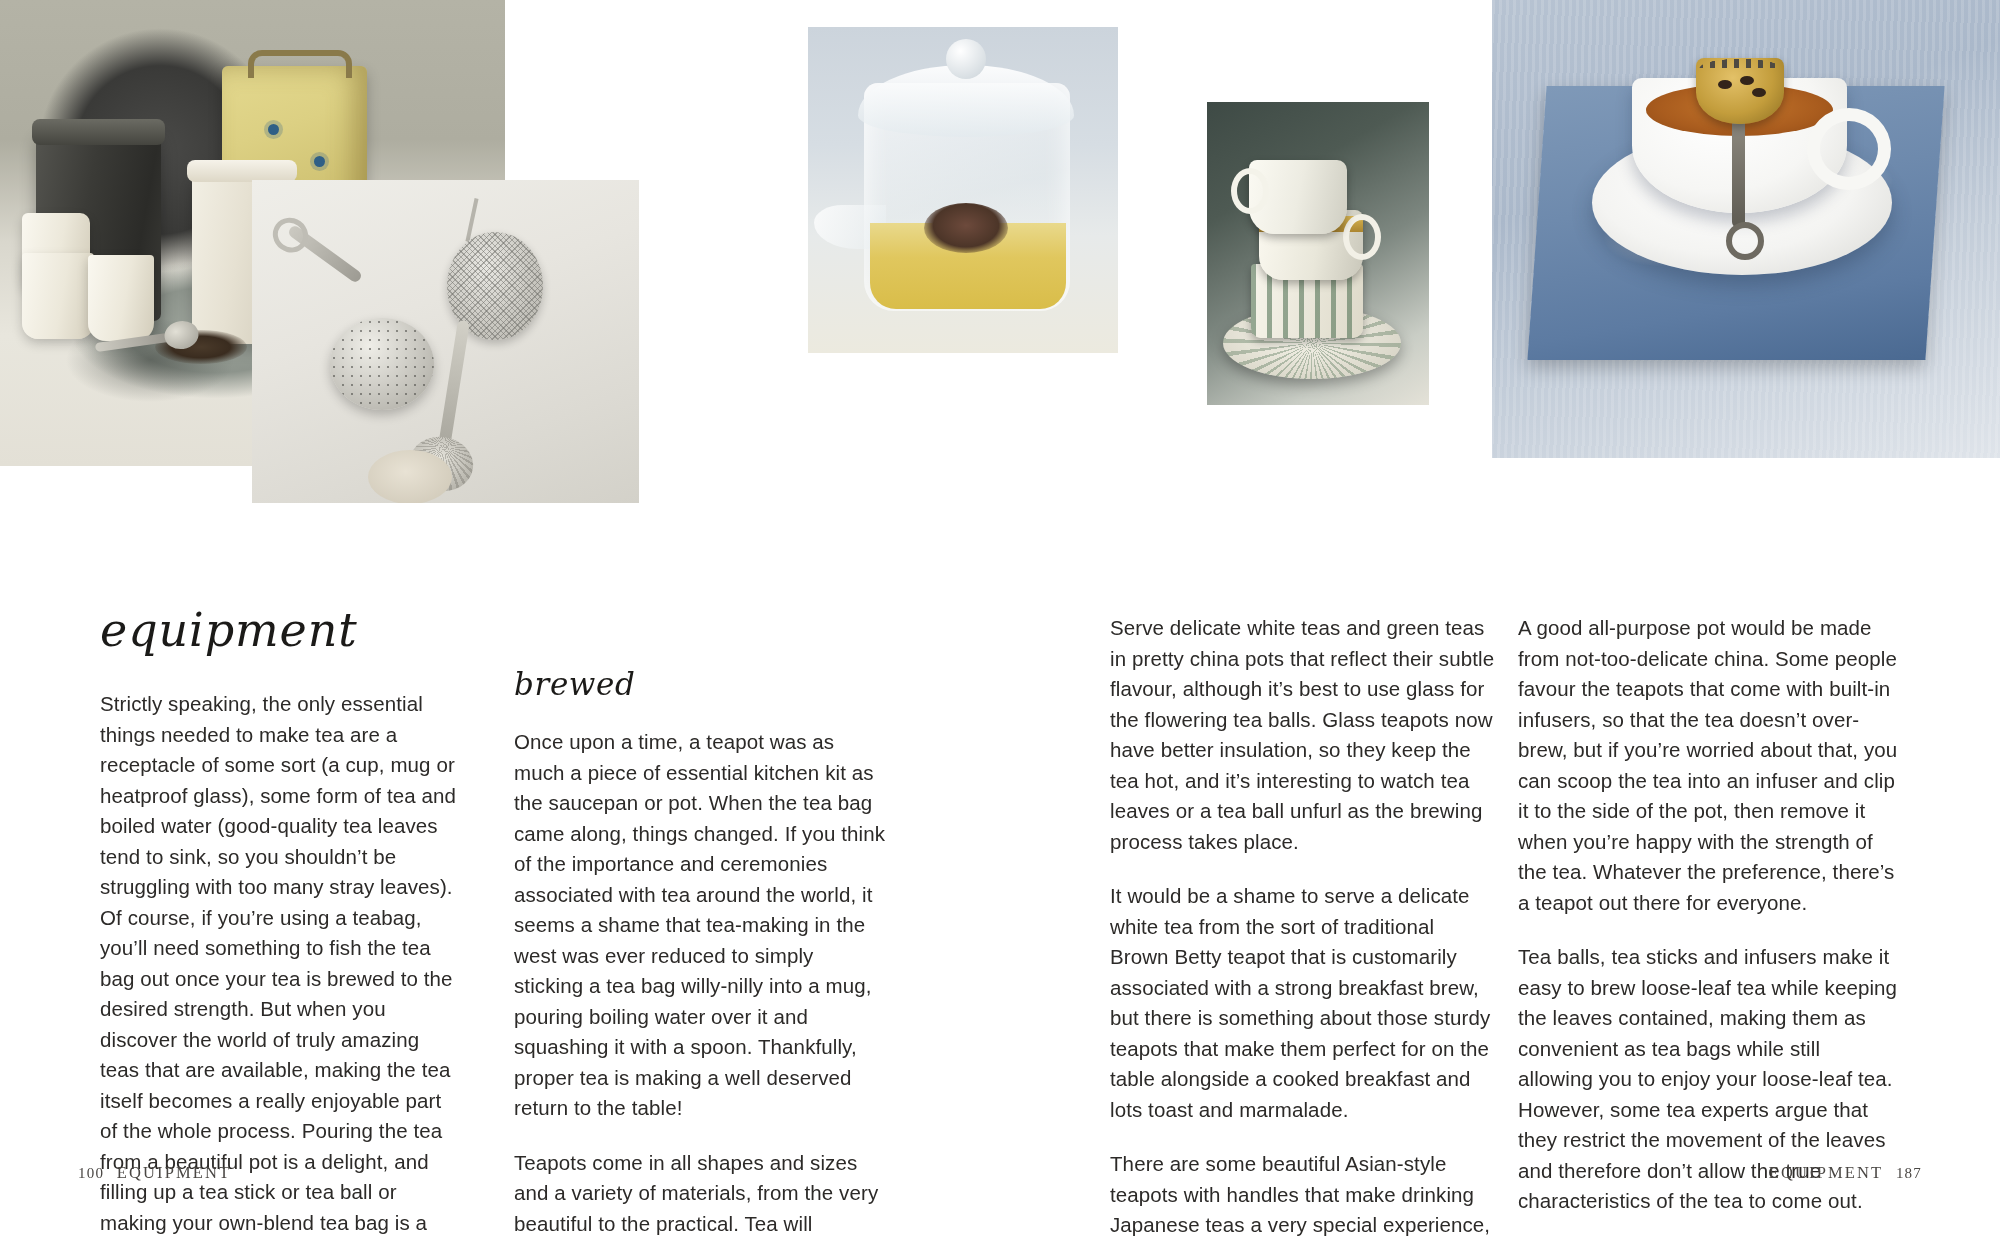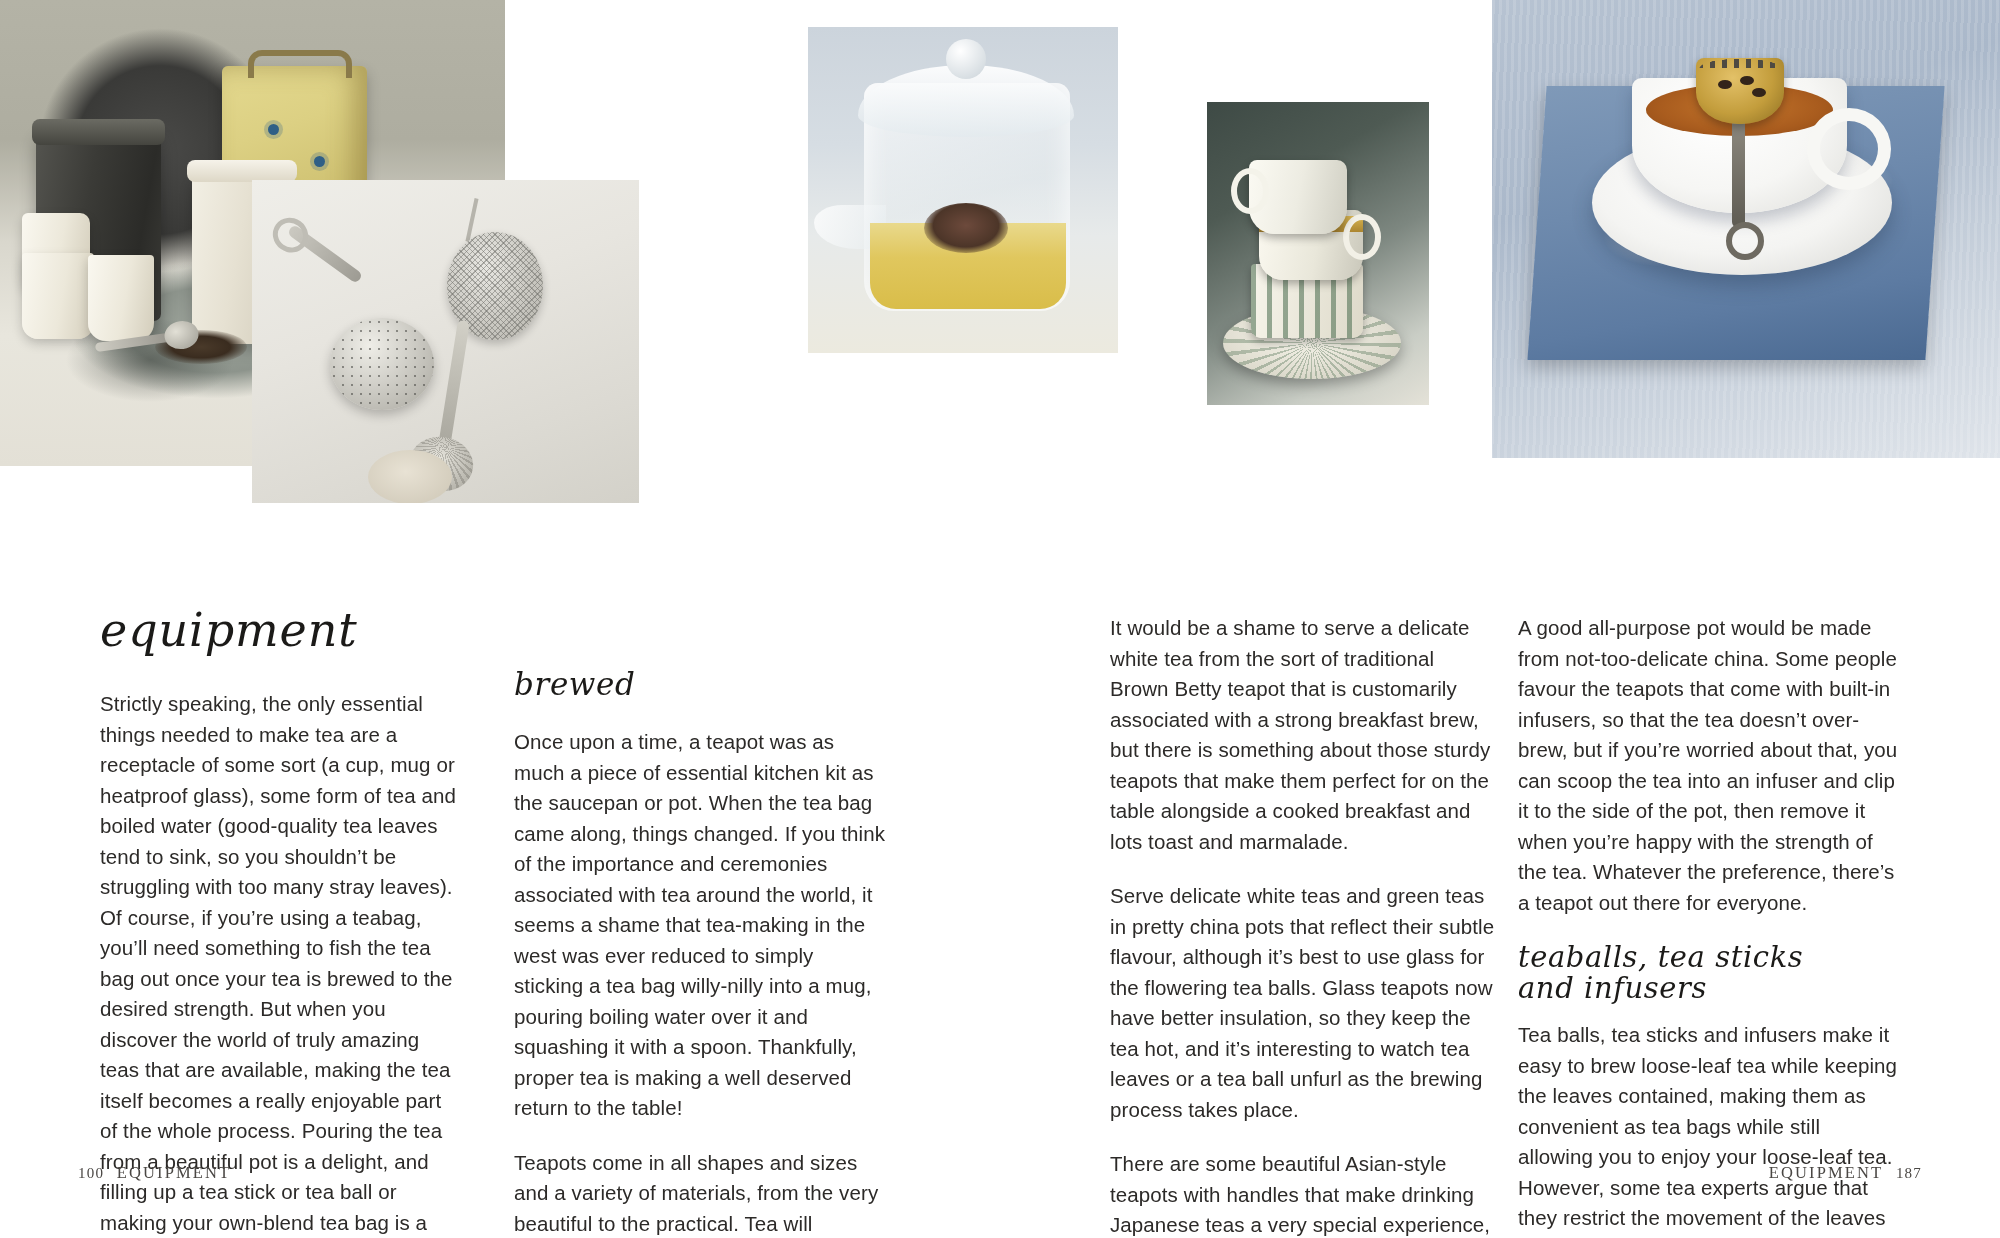--- a/index.html
+++ b/index.html
@@ -369,29 +369,27 @@
     <p>Strictly speaking, the only essential things needed to make tea are a receptacle of some sort (a cup, mug or heatproof glass), some form of tea and boiled water (good-quality tea leaves tend to sink, so you shouldn’t be struggling with too many stray leaves). Of course, if you’re using a teabag, you’ll need something to fish the tea bag out once your tea is brewed to the desired strength. But when you discover the world of truly amazing teas that are available, making the tea itself becomes a really enjoyable part of the whole process. Pouring the tea from a beautiful pot is a delight, and filling up a tea stick or tea ball or making your own-blend tea bag is a real pleasure, so there are various pieces of equipment you might like to invest in.</p>
   </div>
 
   <div class="col" id="col-teapots">
     <div class="script h2">brewed</div>
     <p>Once upon a time, a teapot was as much a piece of essential kitchen kit as the saucepan or pot. When the tea bag came along, things changed. If you think of the importance and ceremonies associated with tea around the world, it seems a shame that tea-making in the west was ever reduced to simply sticking a tea bag willy-nilly into a mug, pouring boiling water over it and squashing it with a spoon. Thankfully, proper tea is making a well deserved return to the table!</p>
     <p>Teapots come in all shapes and sizes and a variety of materials, from the very beautiful to the practical. Tea will definitely taste different depending on what pot it is made in.</p>
   </div>
 
   <div class="col" id="col-teapot-body">
+    <p>Serve delicate white teas and green teas in pretty china pots that reflect their subtle flavour, although it’s best to use glass for the flowering tea balls. Glass teapots now have better insulation, so they keep the tea hot, and it’s interesting to watch tea leaves or a tea ball unfurl as the brewing process takes place.</p>
     <p>It would be a shame to serve a delicate white tea from the sort of traditional Brown Betty teapot that is customarily associated with a strong breakfast brew, but there is something about those sturdy teapots that make them perfect for on the table alongside a cooked breakfast and lots toast and marmalade.</p>
-    <p>Serve delicate white teas and green teas in pretty china pots that reflect their subtle flavour, although it’s best to use glass for the flowering tea balls. Glass teapots now have better insulation, so they keep the tea hot, and it’s interesting to watch tea leaves or a tea ball unfurl as the brewing process takes place.</p>
     <p>There are some beautiful Asian-style teapots with handles that make drinking Japanese teas a very special experience, so worth the investment if you enjoy drinking this style of tea regularly.</p>
   </div>
 
   <div class="col" id="col-teaballs">
     <p>A good all-purpose pot would be made from not-too-delicate china. Some people favour the teapots that come with built-in infusers, so that the tea doesn’t over-brew, but if you’re worried about that, you can scoop the tea into an infuser and clip it to the side of the pot, then remove it when you’re happy with the strength of the tea. Whatever the preference, there’s a teapot out there for everyone.</p>
-    <div class="script h3">teaballs, tea sticks
-and infusers</div>
     <p>Tea balls, tea sticks and infusers make it easy to brew loose-leaf tea while keeping the leaves contained, making them as convenient as tea bags while still allowing you to enjoy your loose-leaf tea. However, some tea experts argue that they restrict the movement of the leaves and therefore don’t allow the true characteristics of the tea to come out.</p>
   </div>
 
   <div class="folio" id="folio-left">
     <span class="num">100</span>
     &nbsp;<span>EQUIPMENT</span>
   </div>
   <div class="folio" id="folio-right">
     <span>EQUIPMENT</span>&nbsp;
     <span class="num">187</span>

